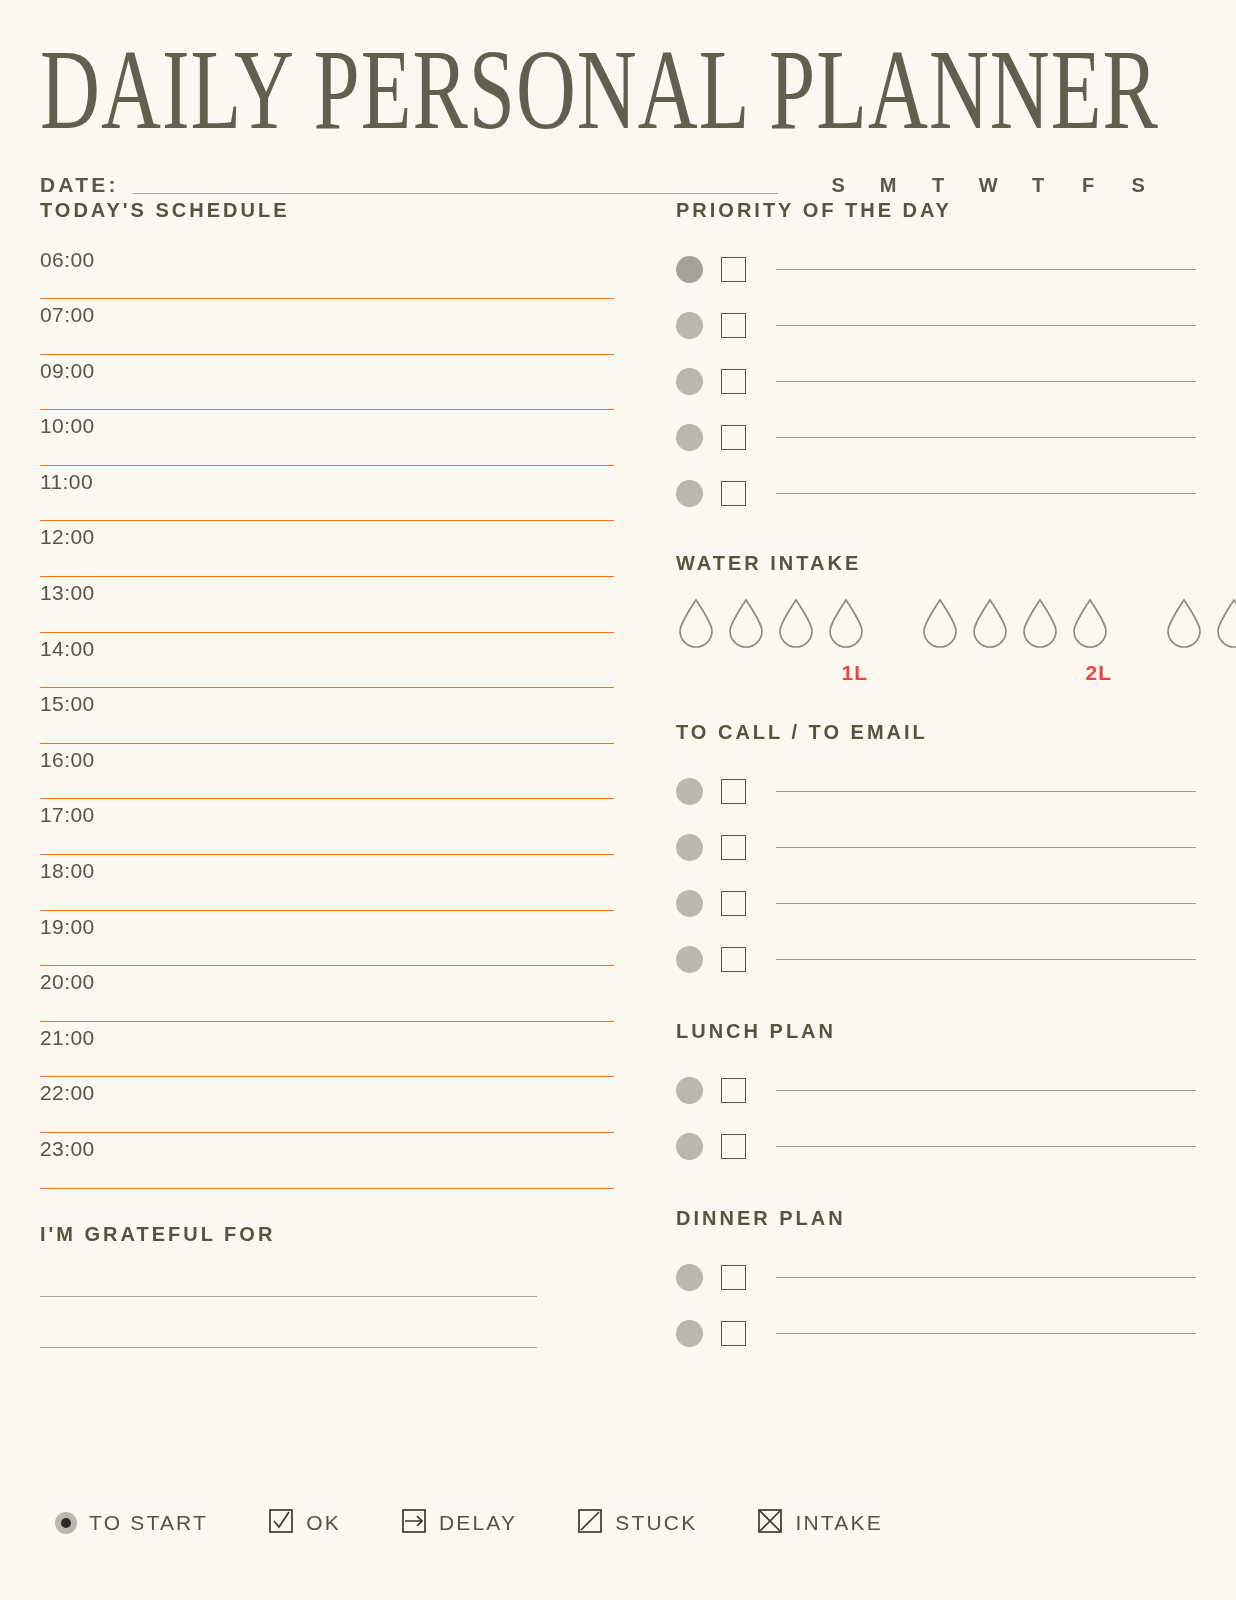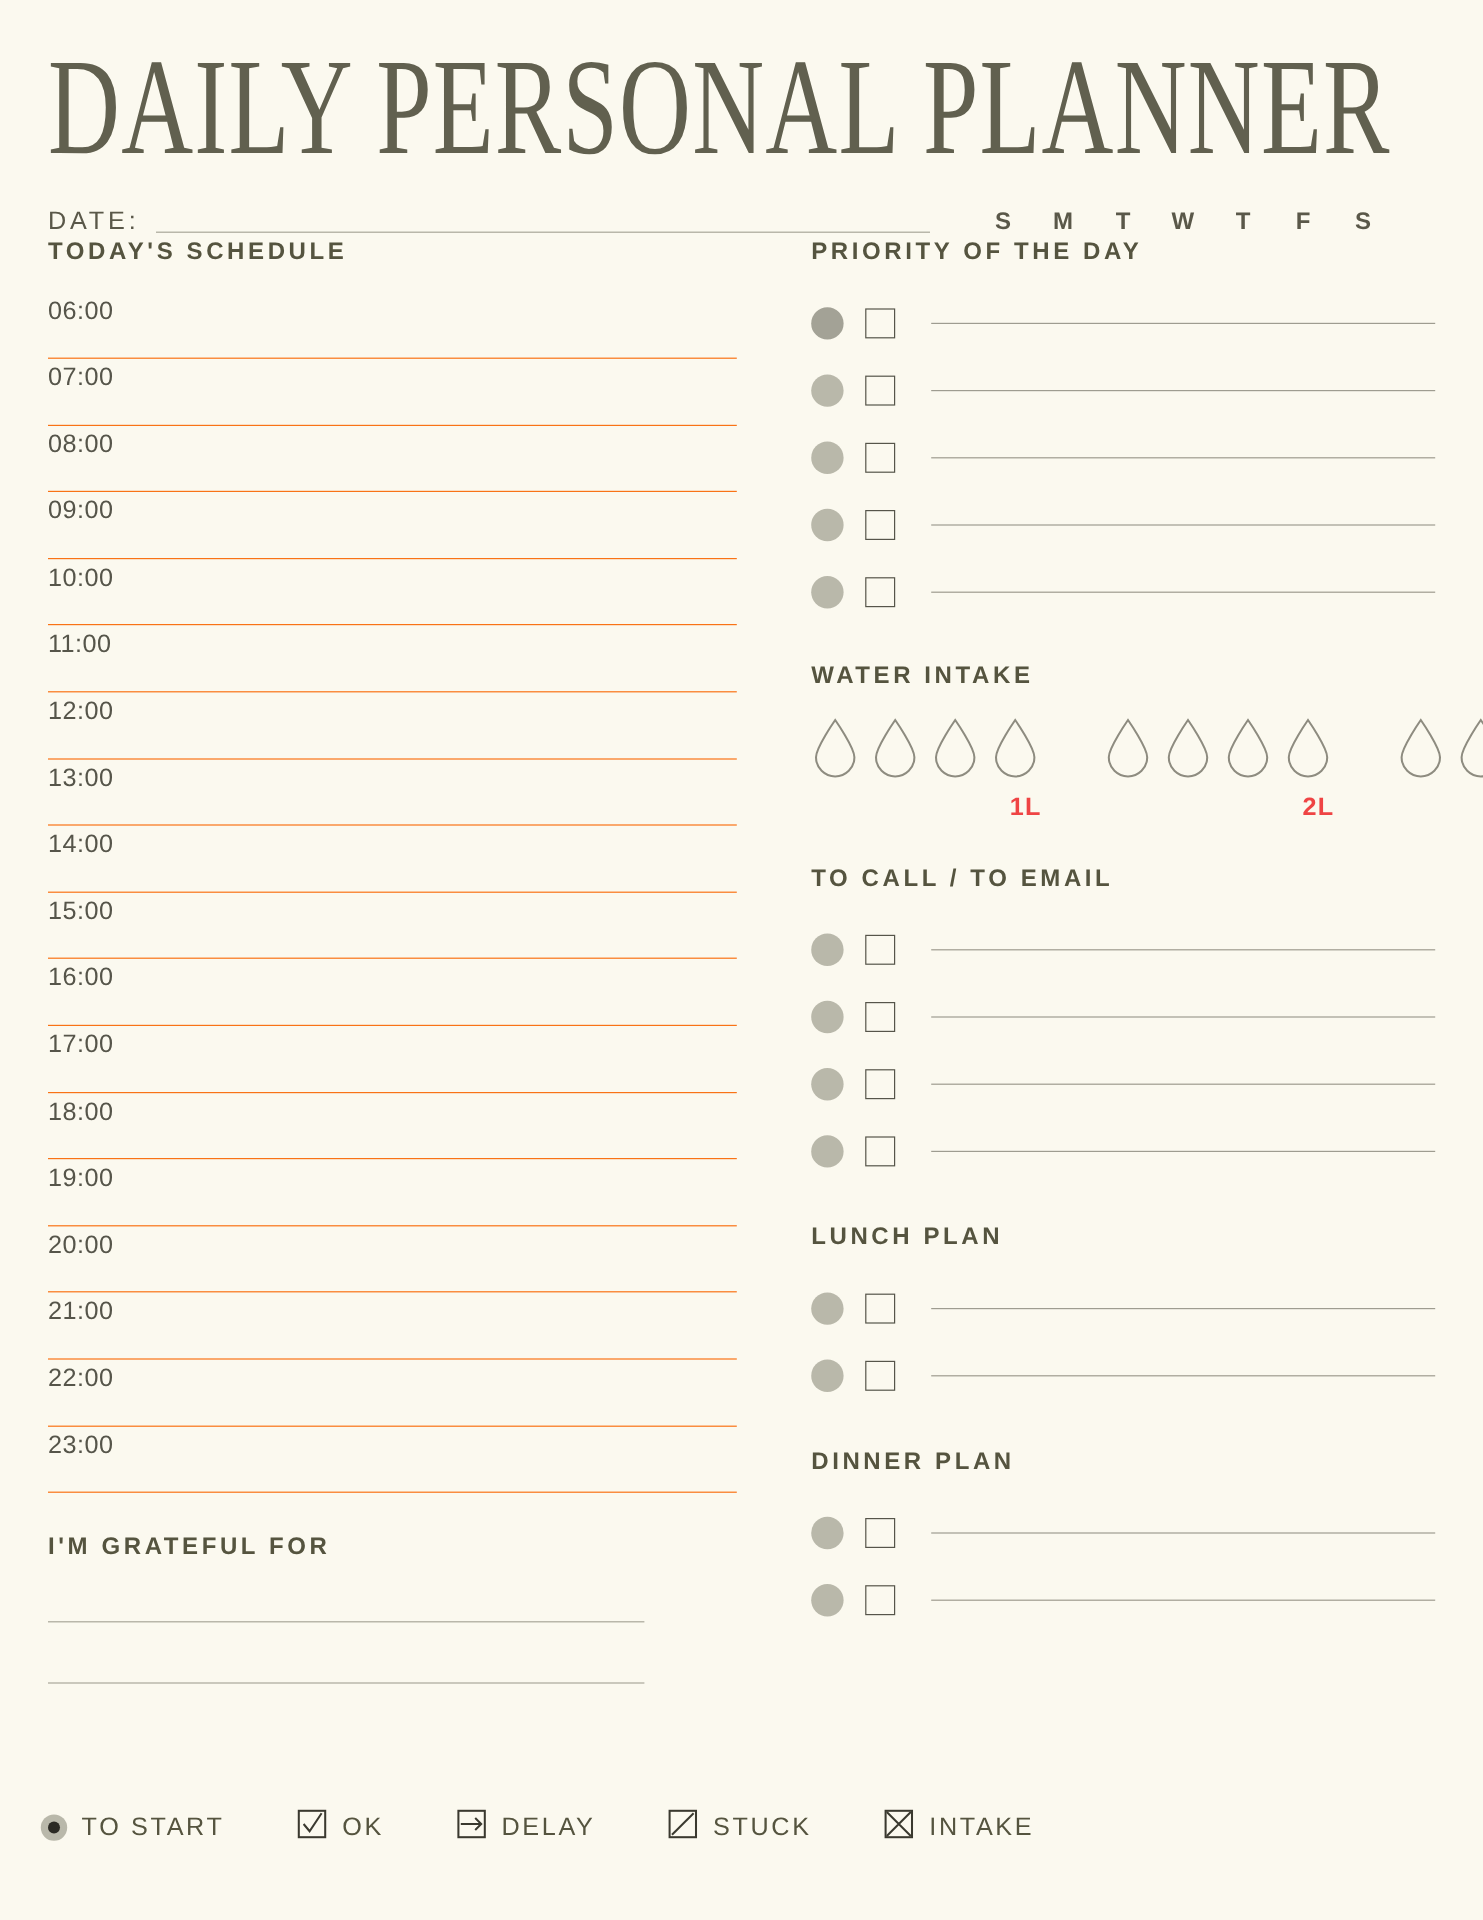--- a/index.html
+++ b/index.html
@@ -28,21 +28,21 @@
     margin-top: 4px;
     font-weight: 400;
   }
   .date-row {
     display: flex;
     align-items: flex-end;
     margin-top: 58px;
   }
   .date-label {
     font-size: 21px;
-    font-weight: normal;
+    font-weight: bold;
     letter-spacing: 3.2px;
     color: #5a5849;
     padding-bottom: 2px;
   }
   .date-line {
     flex: 0 0 645px;
     height: 1px;
     background: #a9a79a;
     margin: 0 0 5px 14px;
   }
@@ -140,21 +140,21 @@
     letter-spacing: 1px;
     color: #ef4444;
     margin-top: 12px;
     padding-right: 8px;
   }
   .g3 .drop-label { margin-top: 22px; padding-right: 2px; }
 
   
   .legend {
     position: absolute;
-    left: 34px; bottom: 62px;
+    left: 55px; bottom: 62px;
     display: flex;
     align-items: center;
   }
   .leg-item {
     display: flex;
     align-items: center;
     margin-right: 60px;
   }
   .leg-item:last-child { margin-right: 0; }
   .leg-text {
@@ -205,23 +205,20 @@
     <div class="col-left">
       <div class="sec-title">TODAY'S SCHEDULE</div>
       <div class="sched" id="sched">
           <div class="slot">
             <div class="slot-time">06:00</div>
           </div>
           <div class="slot">
             <div class="slot-time">07:00</div>
           </div>
           <div class="slot">
-            <div class="slot-time">08:00</div>
-          </div>
-          <div class="slot">
             <div class="slot-time">09:00</div>
           </div>
           <div class="slot">
             <div class="slot-time">10:00</div>
           </div>
           <div class="slot">
             <div class="slot-time">11:00</div>
           </div>
           <div class="slot">
             <div class="slot-time">12:00</div>

